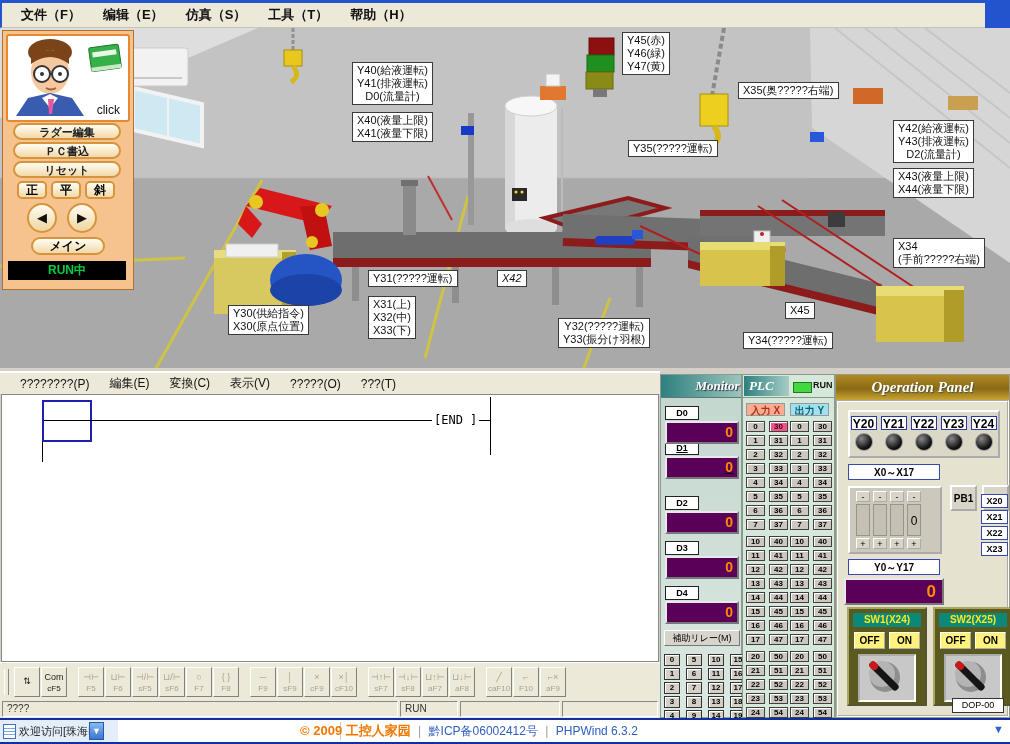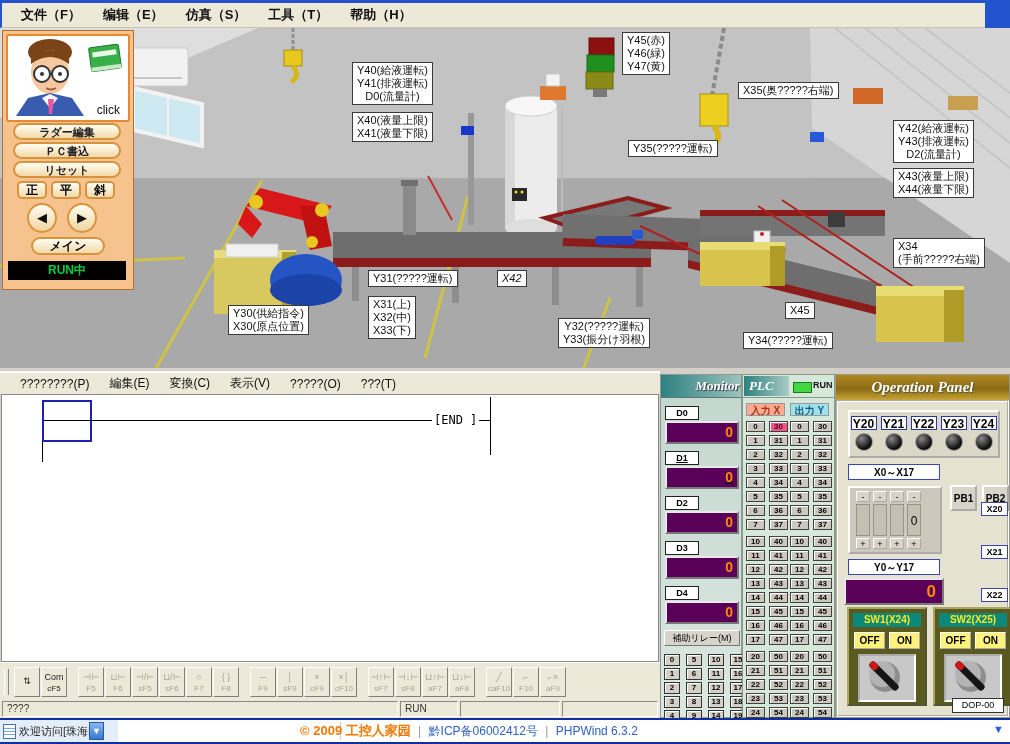--- a/index.html
+++ b/index.html
@@ -142,21 +142,21 @@
   .y-range{left:10px;top:157px;width:92px;height:16px;line-height:15px;}
   .stepper{position:absolute;left:10px;top:84px;width:94px;height:68px;background:#ccc8bc;border:2px outset #fff;
            box-sizing:border-box;}
   .step-col{position:absolute;top:3px;width:14px;}
   .step-minus,.step-plus{width:14px;height:11px;background:#d8d4c8;border:1px outset #fff;font-size:9px;
                          line-height:8px;text-align:center;padding:0;display:block;}
   .step-digit{width:14px;height:32px;margin:2px 0;background:#c4c0b4;border:1px solid #98948a;font-size:12px;
               text-align:center;line-height:32px;box-sizing:border-box;}
   .pb-col{position:absolute;left:112px;top:83px;display:flex;flex-direction:row;gap:5px;}
   .pb-btn{width:27px;height:26px;background:#d8d4c8;border:2px outset #fff;font-size:10px;font-weight:bold;padding:0;}
-  .pbx-col{position:absolute;left:143px;top:100px;display:flex;flex-direction:column;gap:29px;}
+  .pbx-col{position:absolute;left:143px;top:92px;display:flex;flex-direction:column;gap:2px;}
   .pbx-label{width:27px;height:14px;background:#fff;border:1px solid #3848b0;font-size:9px;font-weight:bold;
              text-align:center;line-height:13px;box-sizing:border-box;}
   .y-display{position:absolute;left:6px;top:176px;width:100px;height:27px;background:var(--display-bg);
              border:2px solid;border-color:#e8e8e8 #787878 #787878 #e8e8e8;color:var(--display-text);
              font-size:17px;font-weight:bold;text-align:right;line-height:23px;padding-right:6px;box-sizing:border-box;}
   .sw-group{position:absolute;top:205px;width:80px;height:99px;background:var(--sw-bg);border:2px outset #a8a860;
             box-sizing:border-box;}
   .sw1{left:9px;} .sw2{left:95px;}
   .sw-label{margin:4px auto 0;width:68px;height:14px;background:var(--sw-label-bg);color:var(--sw-label-text);
             font-size:10px;font-weight:bold;text-align:center;line-height:14px;}
@@ -542,21 +542,21 @@
           <div class="mon-reg-val">0</div>
         </div>
         <div class="mon-reg" style="top: 144px;">
           <div class="mon-reg-name">D3</div>
           <div class="mon-reg-val">0</div>
         </div>
         <div class="mon-reg" style="top: 99px;">
           <div class="mon-reg-name">D2</div>
           <div class="mon-reg-val">0</div>
         </div>
-        <div class="mon-reg" style="top: 54px; text-decoration: underline;">
+        <div class="mon-reg" style="top: 44px; text-decoration: underline;">
           <div class="mon-reg-name">D1</div>
           <div class="mon-reg-val">0</div>
         </div>
         <div class="mon-reg" style="top: 9px;">
           <div class="mon-reg-name">D0</div>
           <div class="mon-reg-val">0</div>
         </div>
       <button class="aux-btn">補助リレー(M)</button>
       <div class="mon-grid" id="mon-grid">
           <div class="mon-cell">0</div>

